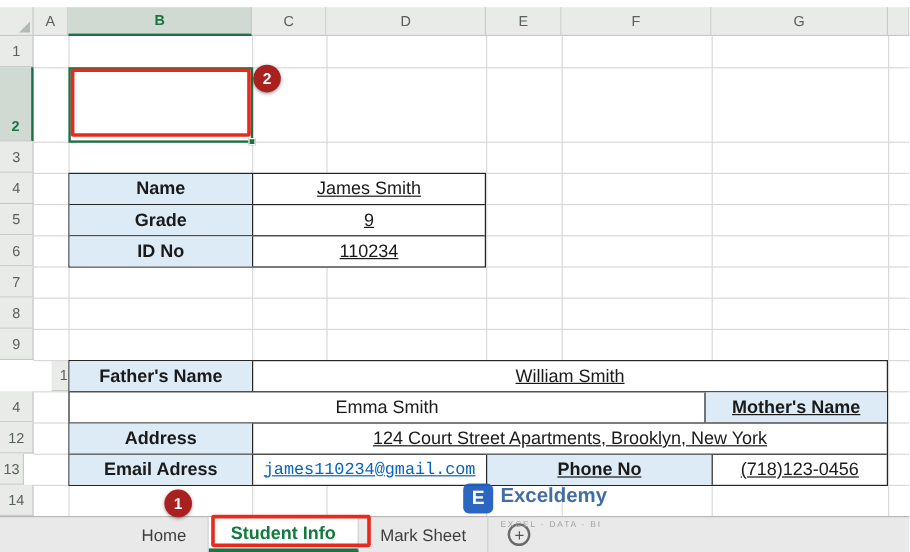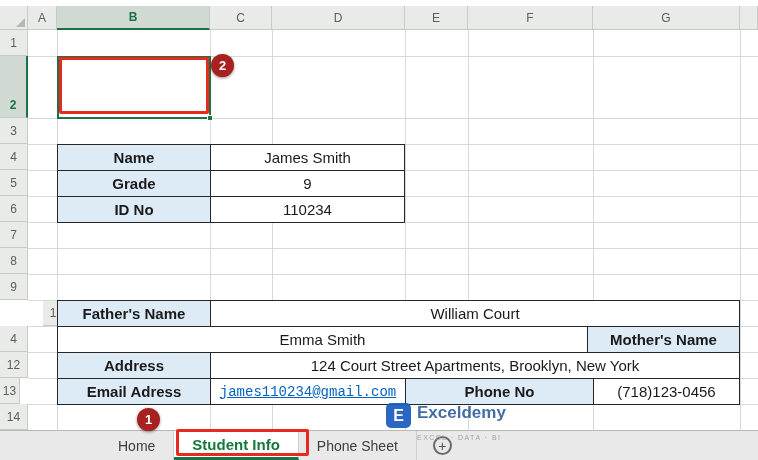--- a/index.html
+++ b/index.html
@@ -27,21 +27,21 @@
              background:#fff; border:2px solid #1E7145; z-index:3; }
   .fillhandle { position:absolute; right:-4px; bottom:-4px; width:6px; height:6px;
              background:#1E7145; border:1px solid #fff; }
 
   
   .tbl { position:absolute; border:1px solid #262626; background:#fff; display:flex; flex-direction:column; z-index:4; }
   .trow { display:flex; flex:1; min-height:0; }
   .trow + .trow { border-top:1px solid #262626; }
   .tcell { display:flex; align-items:center; justify-content:center; font-size:15px; color:#1a1a1a;
            white-space:nowrap; overflow:hidden; }
-  .tcell + .tcell { border-left:1px solid #262626; }
+  .tcell + .tcell { border-left:1px solid #262626;text-decoration:underline; }
   .tcell.label { background:#DDEBF7; font-weight:bold; }
   .tcell.link { color:#0563C1; text-decoration:underline; font-size:14px; cursor:pointer;font-family:Liberation Mono, monospace; }
 
   .sechdr { position:absolute; background:#E5C24C; border:1px solid #262626; z-index:4;
             display:flex; align-items:center; justify-content:center;
             font-size:15px; font-weight:bold; color:#111; }
 
   
   .tabbar { position:absolute; left:0; top:430px; width:758px; height:30px; background:#E9E9E9;
             border-top:1px solid #B7B7B7; display:flex; align-items:stretch; z-index:5; }
@@ -136,21 +136,21 @@
     <div class="trow">
       <div class="tcell label" style="flex:0 0 152px">ID No</div>
       <div class="tcell" style="flex:1">110234</div>
     </div>
   </div>
 
 
   <div class="tbl" style="left:57px;top:300px;width:683px;height:105px">
     <div class="trow">
       <div class="tcell label" style="flex:0 0 152px">Father's Name</div>
-      <div class="tcell" style="flex:1">William Court</div>
+      <div class="tcell" style="flex:1">William Smith</div>
     </div>
     <div class="trow">
       <div class="tcell" style="flex:1">Emma Smith</div>
       <div class="tcell label" style="flex:0 0 152px">Mother's Name</div>
     </div>
     <div class="trow">
       <div class="tcell label" style="flex:0 0 152px">Address</div>
       <div class="tcell" style="flex:1">124 Court Street Apartments, Brooklyn, New York</div>
     </div>
     <div class="trow">
@@ -166,21 +166,21 @@
     <div class="wm-text">
       <div class="wm-name">Exceldemy</div>
       <div class="wm-tag">EXCEL · DATA · BI</div>
     </div>
   </div>
 
   <div class="tabbar">
     <div class="tab-spacer"></div>
     <div class="tab">Home</div>
     <div class="tab active">Student Info</div>
-    <div class="tab">Phone Sheet</div>
+    <div class="tab">Mark Sheet</div>
     <div class="addsheet">+</div>
   </div>
 
   <div class="ann" style="left:59px;top:57px;width:150px;height:57px"></div>
   <div class="ann" style="left:176px;top:429px;width:133px;height:27px"></div>
   <div class="badge" style="left:211px;top:54px">2</div>
   <div class="badge" style="left:137px;top:408px">1</div>
 
 </div>
 

